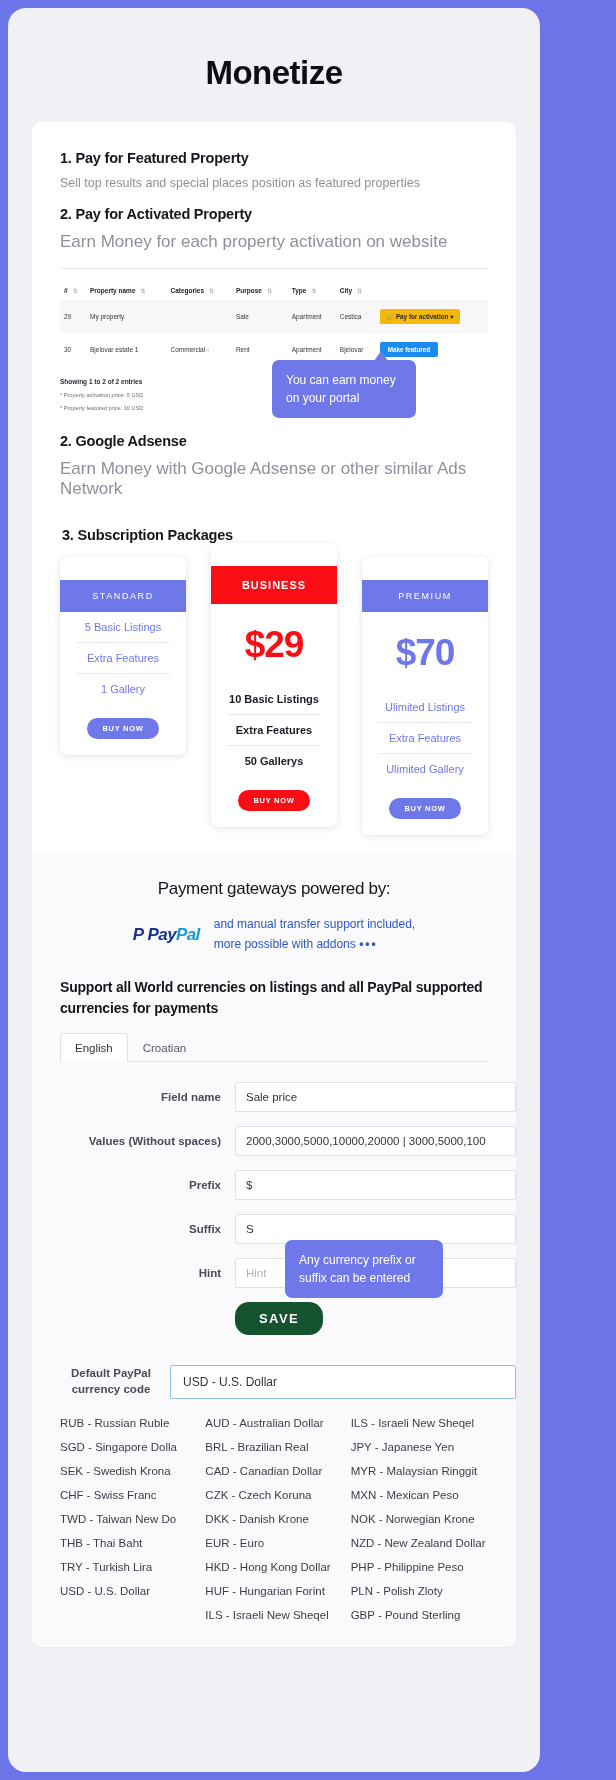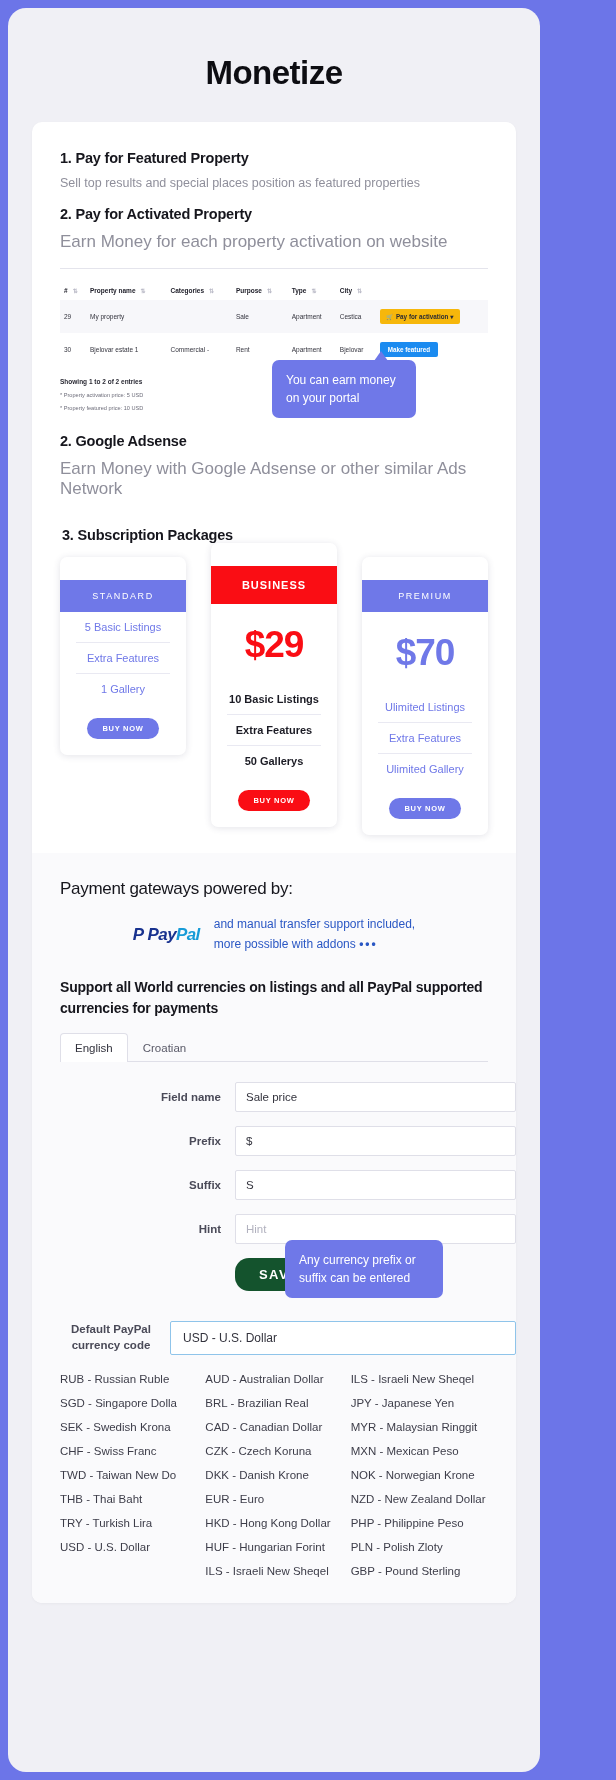--- a/index.html
+++ b/index.html
@@ -190,21 +190,21 @@
   }
   .plan.featured .plan-btn { background: #fa0d14; }
 
   
   .pay-block {
     background: #fafafc;
     padding: 26px 28px 20px 28px;
     margin-top: 18px;
   }
   .pay-title {
-    text-align: left;
+    text-align: center;
     font-size: 17px;
     color: #16161d;
     letter-spacing: -0.3px;
     margin-bottom: 16px;
   }
   .pay-row {
     display: flex;
     align-items: center;
     justify-content: center;
     gap: 14px;
@@ -475,20 +475,24 @@
         <div class="tab">Croatian</div>
       </div>
 
       <div class="form">
 
         <div class="frow">
           <div class="flabel">Field name</div>
           <div class="finput">Sale price</div>
         </div>
 
+        <div class="frow">
+          <div class="flabel">Values (Without spaces)</div>
+          <div class="finput">2000,3000,5000,10000,20000 | 3000,5000,100</div>
+        </div>
 
         <div class="frow">
           <div class="flabel">Prefix</div>
           <div class="finput">$</div>
         </div>
 
         <div class="frow">
           <div class="flabel">Suffix</div>
           <div class="finput">S</div>
         </div>

